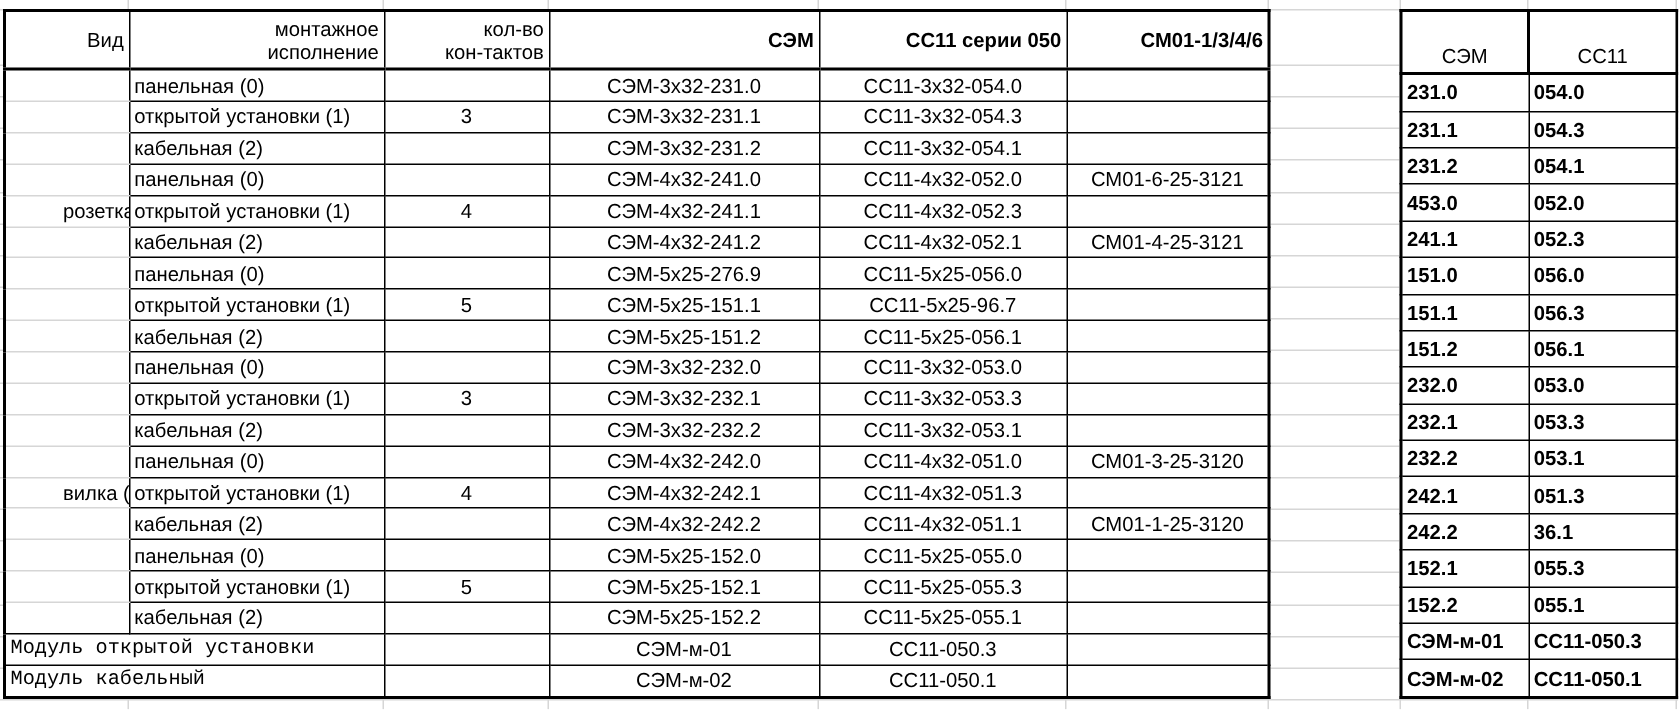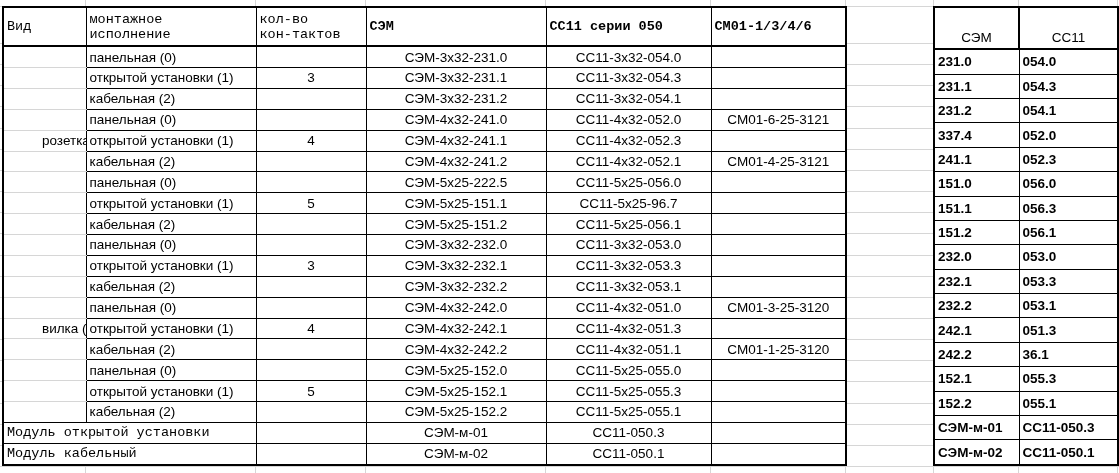--- a/index.html
+++ b/index.html
@@ -14,22 +14,22 @@
   table{border-collapse:collapse;table-layout:fixed;position:absolute;background:#fff;}
   .main-table{left:2px;top:6px;width:843px;height:460px;border:2px solid #000;}
   .right-table{left:933px;top:6px;width:184px;height:460px;border:2px solid #000;}
 
   th,td{
     font-size:13.5px;line-height:15px;padding:0 3px;overflow:hidden;
     white-space:nowrap;vertical-align:middle;
   }
   .main-table th,.main-table td{border:1px solid #000;}
   .main-table thead th{
-    height:37px;text-align:left;font-weight:normal;
-    white-space:pre-line;border-bottom:2px solid #000;font-family:Liberation Mono, monospace;
+    height:37px;text-align:right;font-weight:normal;
+    white-space:pre-line;border-bottom:2px solid #000;
   }
   .main-table thead th.bold{font-weight:bold;}
   .c-mount{text-align:left;}
   .c-center{text-align:center;}
   
   td.c-vid{
     border-top:1px solid #d6d6d6;border-bottom:1px solid #d6d6d6;
     border-left:2px solid #000;border-right:1px solid #000;padding-left:38px;
   }
   td.vid-last{border-bottom:1px solid #000;}
@@ -147,21 +147,21 @@
           <td class="c-mount">кабельная (2)</td>
           <td class="c-center"></td>
           <td class="c-center">СЭМ-4х32-241.2</td>
           <td class="c-center">СС11-4х32-052.1</td>
           <td class="c-center">СМ01-4-25-3121</td>
         </tr>
         <tr>
           <td class="c-vid"></td>
           <td class="c-mount">панельная (0)</td>
           <td class="c-center"></td>
-          <td class="c-center">СЭМ-5х25-222.5</td>
+          <td class="c-center">СЭМ-5х25-276.9</td>
           <td class="c-center">СС11-5х25-056.0</td>
           <td class="c-center"></td>
         </tr>
         <tr>
           <td class="c-vid"></td>
           <td class="c-mount">открытой установки (1)</td>
           <td class="c-center">5</td>
           <td class="c-center">СЭМ-5х25-151.1</td>
           <td class="c-center">СС11-5х25-96.7</td>
           <td class="c-center"></td>
@@ -281,21 +281,21 @@
         </tr>
         <tr>
           <td>231.1</td>
           <td>054.3</td>
         </tr>
         <tr>
           <td>231.2</td>
           <td>054.1</td>
         </tr>
         <tr>
-          <td>337.4</td>
+          <td>453.0</td>
           <td>052.0</td>
         </tr>
         <tr>
           <td>241.1</td>
           <td>052.3</td>
         </tr>
         <tr>
           <td>151.0</td>
           <td>056.0</td>
         </tr>

